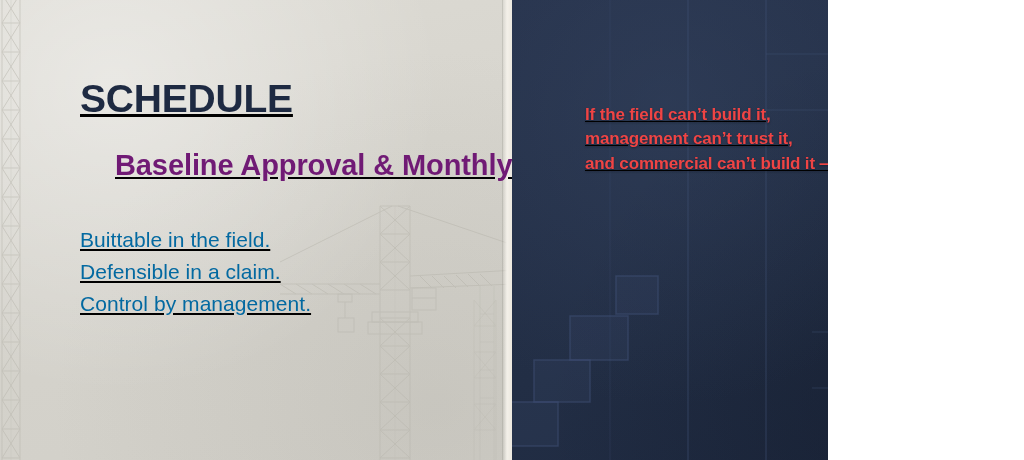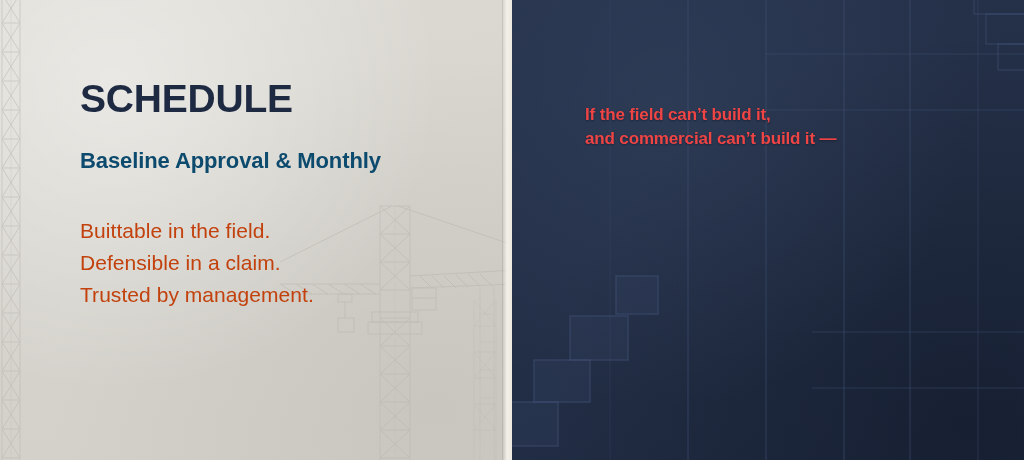--- a/index.html
+++ b/index.html
@@ -8,25 +8,26 @@
     padding: 0;
     background: #ffffff;
   }
   body {
     font-family: "Liberation Sans", sans-serif;
     -webkit-font-smoothing: antialiased;
   }
 
   #slide {
     position: relative;
-    width: 1024px;
+    width: 828px;
     height: 460px;
     overflow: hidden;
     display: flex;
     background: #d6d4ce;
+    text-decoration: underline;
   }
 
   
   .left-panel {
     position: relative;
     width: 512px;
     height: 460px;
     flex: 0 0 512px;
     background: #d7d5cf;
     overflow: hidden;
@@ -101,31 +102,32 @@
     line-height: 1.10;
     letter-spacing: -0.2px;
   }
   .title-block .tl {
     display: block;
     white-space: nowrap;
   }
 
   .subtitle-block {
     margin-top: 22px;
-    color: #0c4a6e;
+    color: #701a75;
     font-weight: 700;
-    font-size: 22px;
+    font-size: 29px;
     line-height: 1.28;
     letter-spacing: -0.1px;
+    margin-left: 35px;
   }
   .subtitle-block .sl { display: block; white-space: nowrap; }
 
   .tagline-block {
     margin-top: 40px;
-    color: #c2410c;
+    color: #0369a1;
     font-weight: 400;
     font-size: 21px;
     line-height: 1.52;
     letter-spacing: 0.05px;
   }
   .tagline-block .gl { display: block; white-space: nowrap; }
 
   
   .right-panel {
     position: relative;
@@ -338,21 +340,21 @@
         <span class="tl">SCHEDULE</span>
       </h1>
 
       <h2 class="subtitle-block">
         <span class="sl">Baseline Approval &amp; Monthly</span>
       </h2>
 
       <div class="tagline-block">
         <span class="gl">Buittable in the field.</span>
         <span class="gl">Defensible in a claim.</span>
-        <span class="gl">Trusted by management.</span>
+        <span class="gl">Control by management.</span>
       </div>
 
     </div>
   </section>
 
   <section class="right-panel">
 
     <div class="dark-wash"></div>
 
     <svg class="blueprint-grid" viewBox="0 0 512 460" preserveAspectRatio="none" aria-hidden="true">
@@ -389,19 +391,20 @@
         <rect x="104" y="16" width="42" height="38"></rect>
         <rect x="58" y="56" width="58" height="44"></rect>
         <rect x="22" y="100" width="56" height="42"></rect>
         <rect x="-6" y="142" width="52" height="44"></rect>
       </g>
     </svg>
 
     <div class="right-content">
       <blockquote class="quote-block">
         <span class="ql">If the field can’t build it,</span>
+        <span class="ql">management can’t trust it,</span>
         <span class="ql">and commercial can’t build it —</span>
       </blockquote>
     </div>
 
   </section>
 
 </div>
 
 </body></html>

